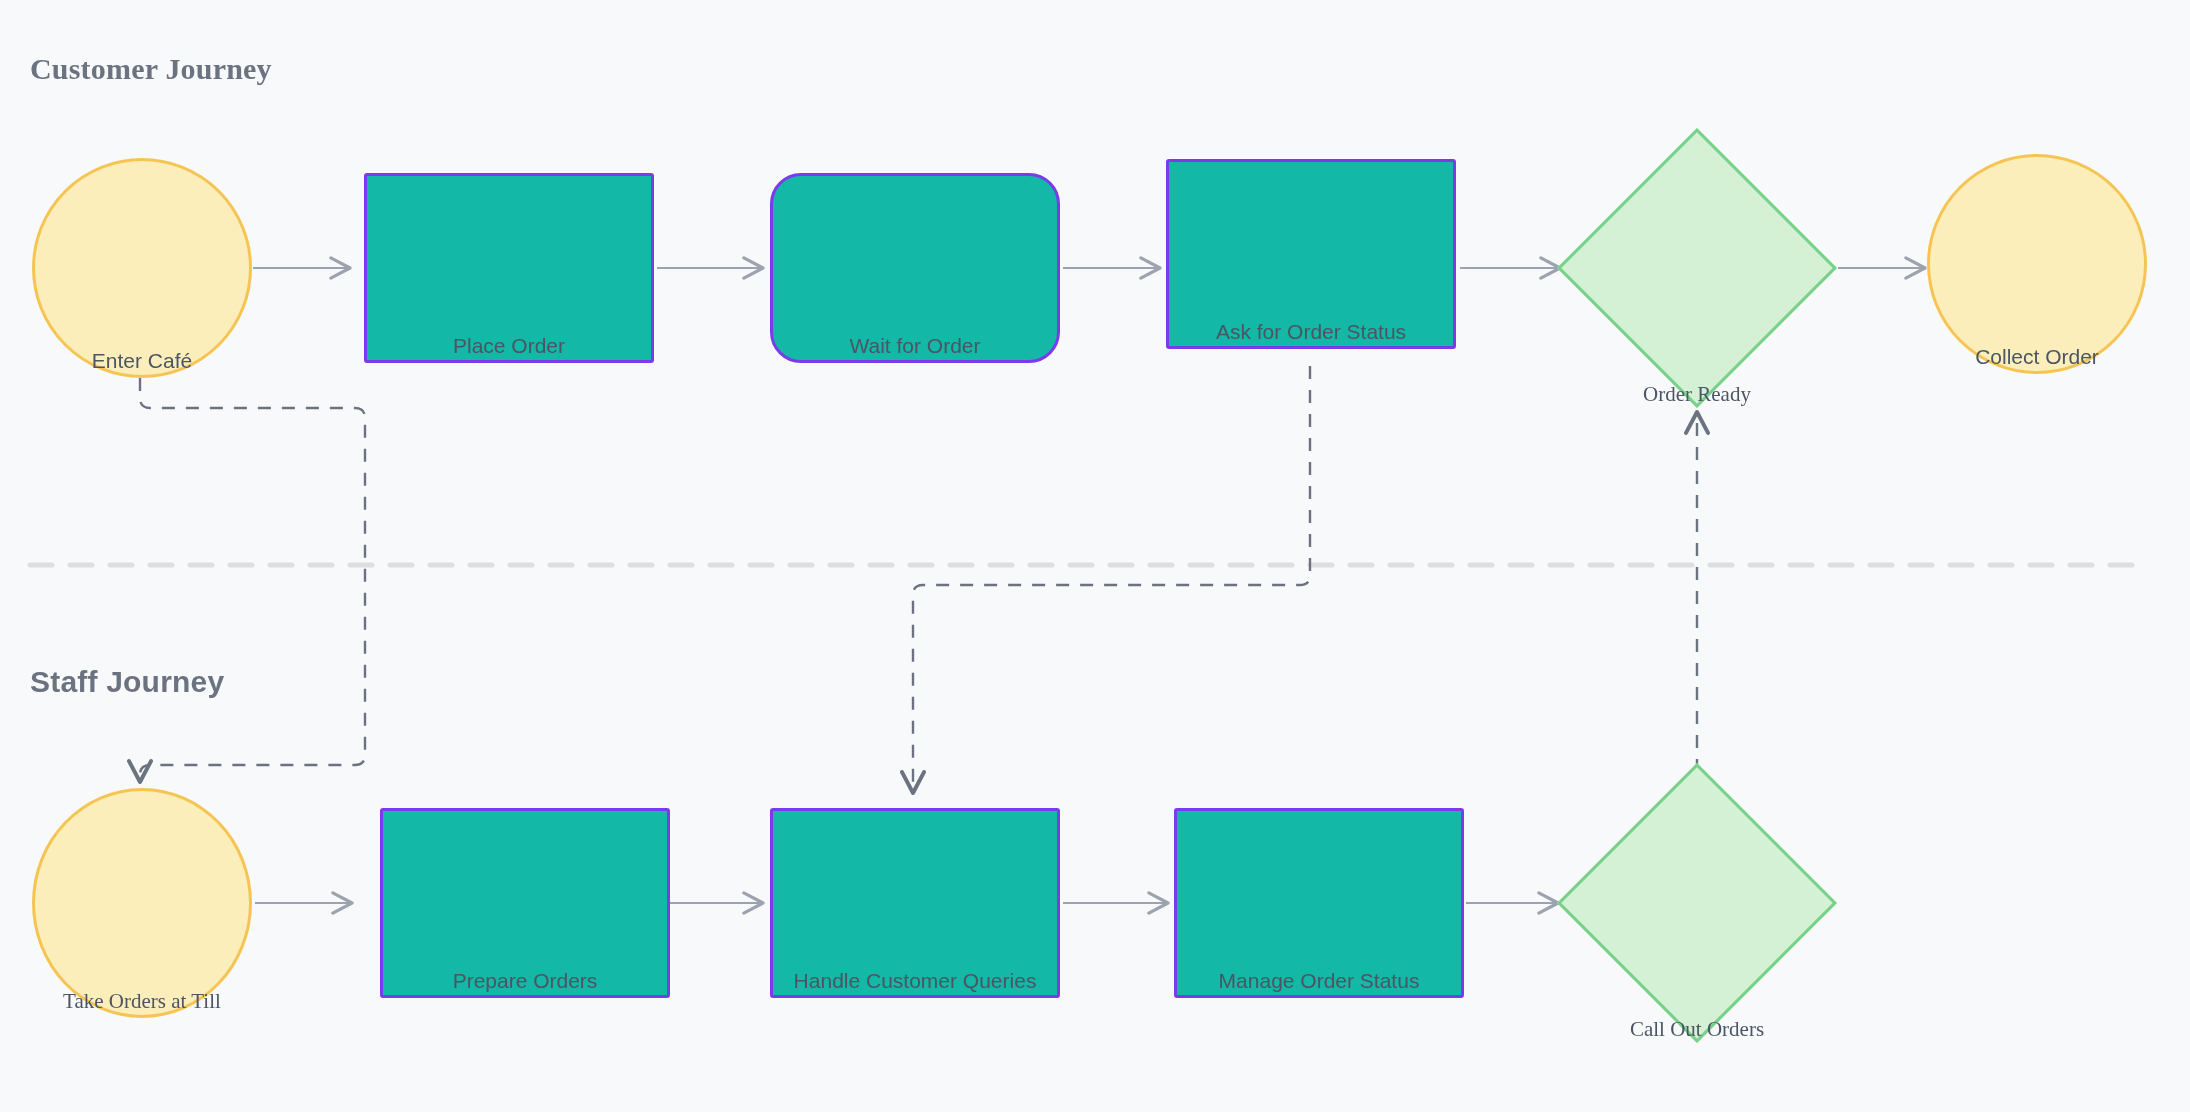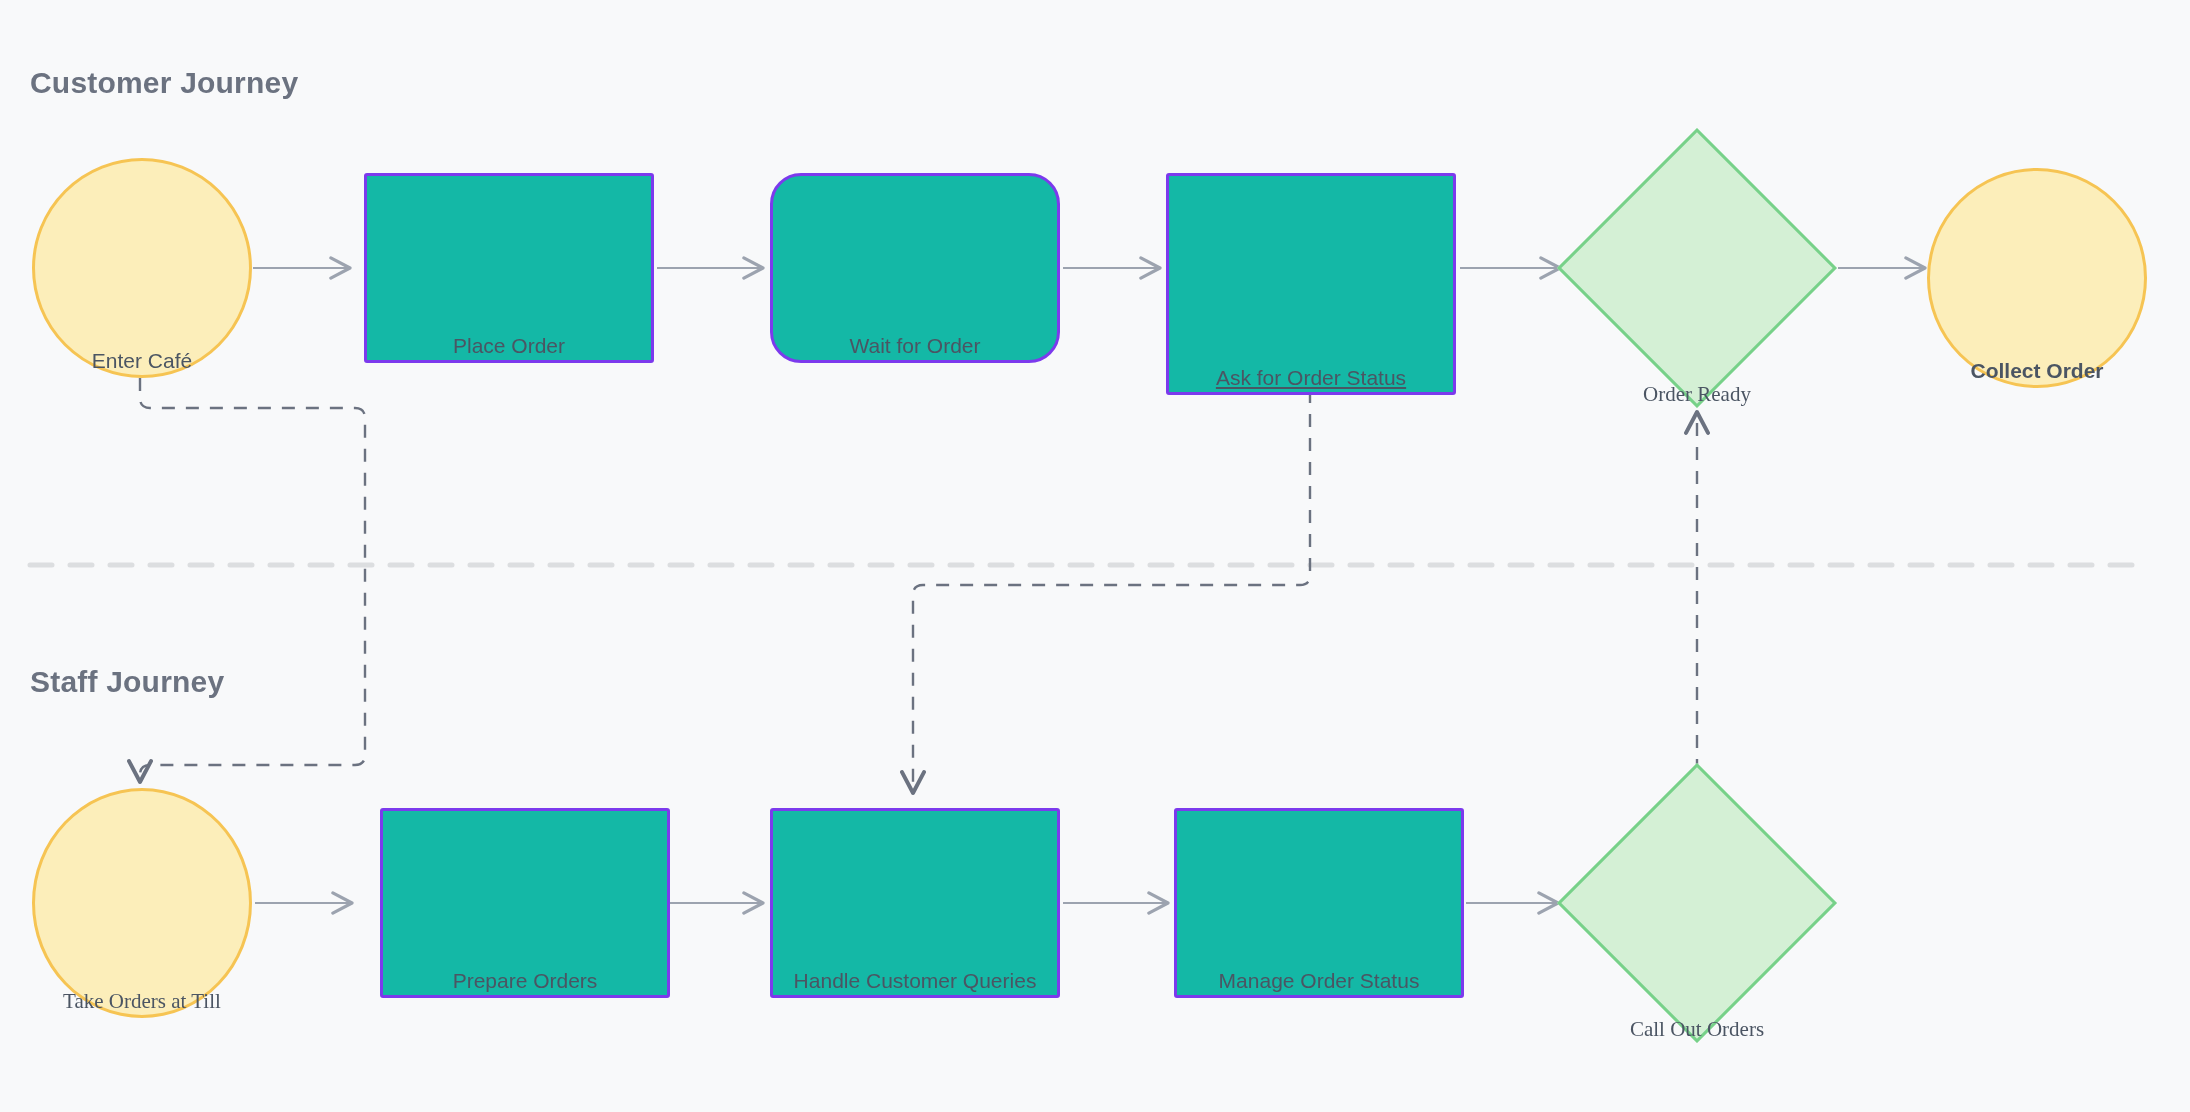--- a/index.html
+++ b/index.html
@@ -18,21 +18,21 @@
     overflow: hidden;
   }
   .lane-title {
     position: absolute;
     font-size: 30px;
     font-weight: bold;
     color: #6b7280;
     letter-spacing: 0.2px;
     white-space: nowrap;
   }
-  #title-customer { left: 30px; top: 66px; }
+  #title-customer { left: 30px; top: 52px; font-family: Liberation Serif, serif; }
   #title-staff    { left: 30px; top: 665px; }
 
   .svg-layer {
     position: absolute;
     left: 0; top: 0;
     width: 2190px;
     height: 1112px;
   }
 
   .node {
@@ -125,30 +125,30 @@
   </div>
 
   <div class="node shape-rect" style="left:364px; top:173px; width:290px; height:190px;">
     <span class="node-label">Place Order</span>
   </div>
 
   <div class="node shape-rect" style="left:770px; top:173px; width:290px; height:190px;border-radius:31px;">
     <span class="node-label">Wait for Order</span>
   </div>
 
-  <div class="node shape-rect" style="left:1166px; top:173px; width:290px; height:222px;text-decoration:underline;">
+  <div class="node shape-rect" style="left:1166px; top:159px; width:290px; height:190px;">
     <span class="node-label">Ask for Order Status</span>
   </div>
 
   <div class="node shape-diamond" style="left:1557px; top:128px; width:280px; height:280px;">
     <span class="diamond-body"></span>
     <span class="node-label">Order Ready</span>
   </div>
 
-  <div class="node shape-circle" style="left:1927px; top:168px; width:220px; height:220px;font-weight:bold;">
+  <div class="node shape-circle" style="left:1927px; top:154px; width:220px; height:220px;">
     <span class="node-label">Collect Order</span>
   </div>
 
   <div class="node shape-circle" style="left:32px; top:788px; width:220px; height:230px;font-family:Liberation Serif, serif;">
     <span class="node-label">Take Orders at Till</span>
   </div>
 
   <div class="node shape-rect" style="left:364px; top:808px; width:290px; height:190px;margin-left:16px;">
     <span class="node-label">Prepare Orders</span>
   </div>

